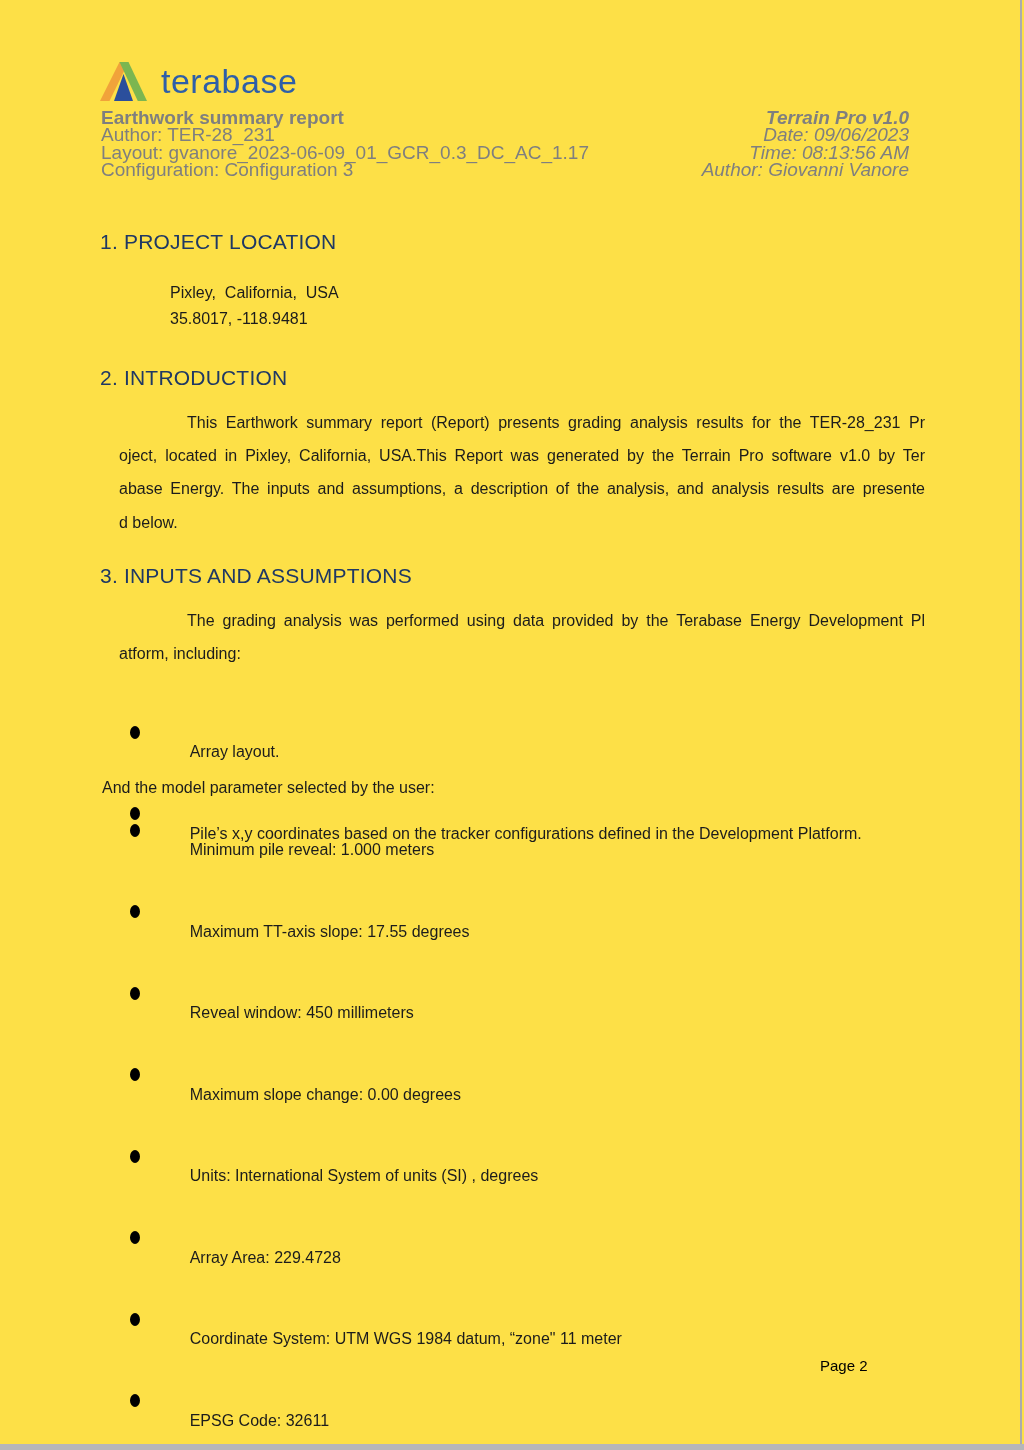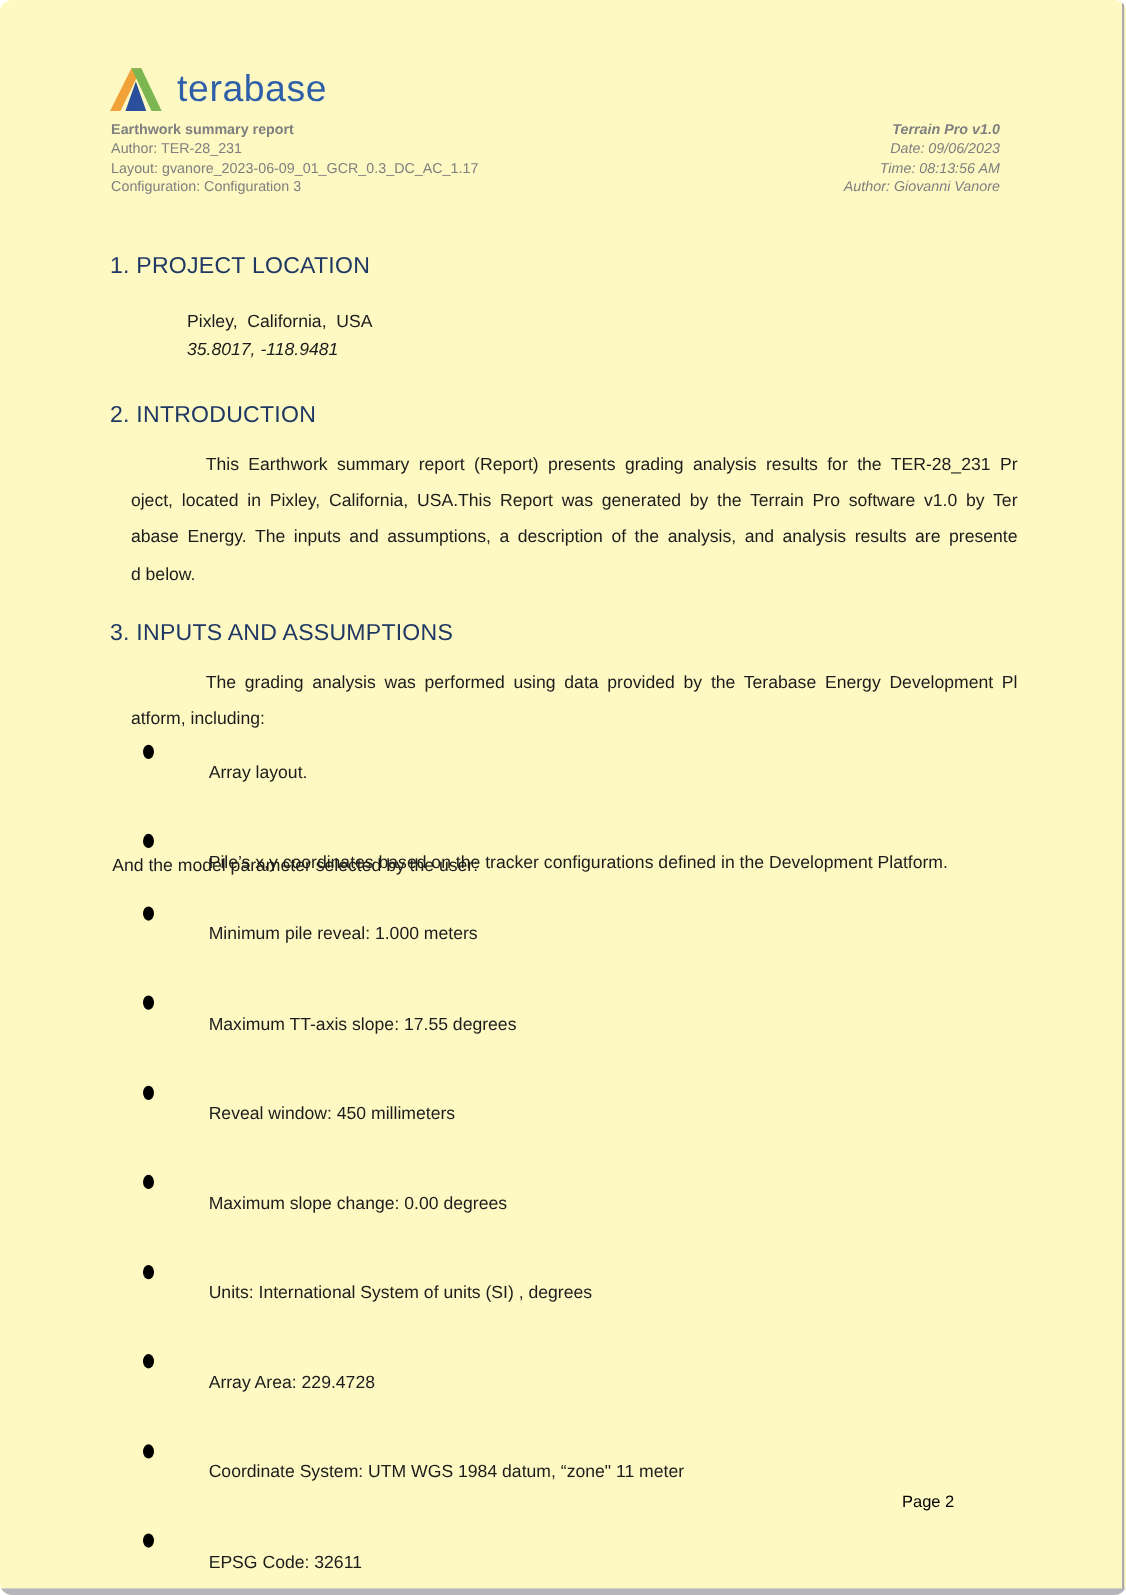--- a/index.html
+++ b/index.html
@@ -1,56 +1,55 @@
 <!DOCTYPE html>
 <html><head>
 <meta charset="utf-8">
 <style>
   html,body{margin:0;padding:0;background:#fff;}
   .page{
     position:relative;
     width:1024px;height:1450px;
-    background:#fef9c3;
+    background:#fde047;
     overflow:hidden;
     font-family:"Liberation Sans","DejaVu Sans",sans-serif;
     color:#1f1f1f;
-    border-radius:11px;
   }
   
   .right-line{position:absolute;top:0;bottom:0;right:2px;width:2px;background:#ababaf;}
   .bottom-bar{position:absolute;left:0;right:0;bottom:0;height:6px;background:#b6b6ba;}
 
   
   .logo{position:absolute;left:100px;top:60px;display:flex;align-items:center;gap:13px;}
   .wordmark{font-size:34px;letter-spacing:.5px;color:#2E5FA8;line-height:1;padding-bottom:4px;}
 
   
-  .hdr{position:absolute;top:109px;font-size:13px;line-height:17.4px;color:#7f7f7f;}
+  .hdr{position:absolute;top:109px;font-size:19px;line-height:17.4px;color:#7f7f7f;}
   .hdr-left{left:101px;}
   .hdr-right{right:115px;text-align:right;font-style:italic;}
   .hdr .b{font-weight:bold;}
 
   
   .h1{position:absolute;left:100px;font-size:21px;color:#1F3864;letter-spacing:.2px;text-align:center;}
   .h1-s1{top:230px;}
   .h1-s2{top:366px;}
   .h1-s3{top:564px;}
 
   .body-txt{font-size:16px;color:#1c1c1c;}
   .s1-loc{position:absolute;left:170px;top:284px;white-space:pre;}
-  .s1-coord{position:absolute;left:170px;top:310px;white-space:pre;font-style:italic;}
+  .s1-coord{position:absolute;left:170px;top:310px;white-space:pre;}
 
   .para{position:absolute;left:119px;width:806px;line-height:33.2px;}
   .para-s2{top:406px;}
   .para-s3{top:604px;}
   .jl{text-align:justify;text-align-last:justify;}
   .indent{text-indent:68px;}
 
   .blist{position:absolute;left:130px;}
-  .blist-a{top:673px;}
+  .blist-a{top:722px;}
   .blist-b{top:820px;}
   .brow{position:relative;padding-left:33px;line-height:20px;margin-bottom:21.5px;white-space:pre;}
   .dot{position:absolute;left:0;top:3.5px;width:10px;height:13px;background:#000;border-radius:50%;}
 
   .params-intro{position:absolute;left:102px;top:779px;}
 
   .page-num{position:absolute;left:820px;top:1357px;font-size:15px;color:#000;}
 </style>
 </head>
 <body>

